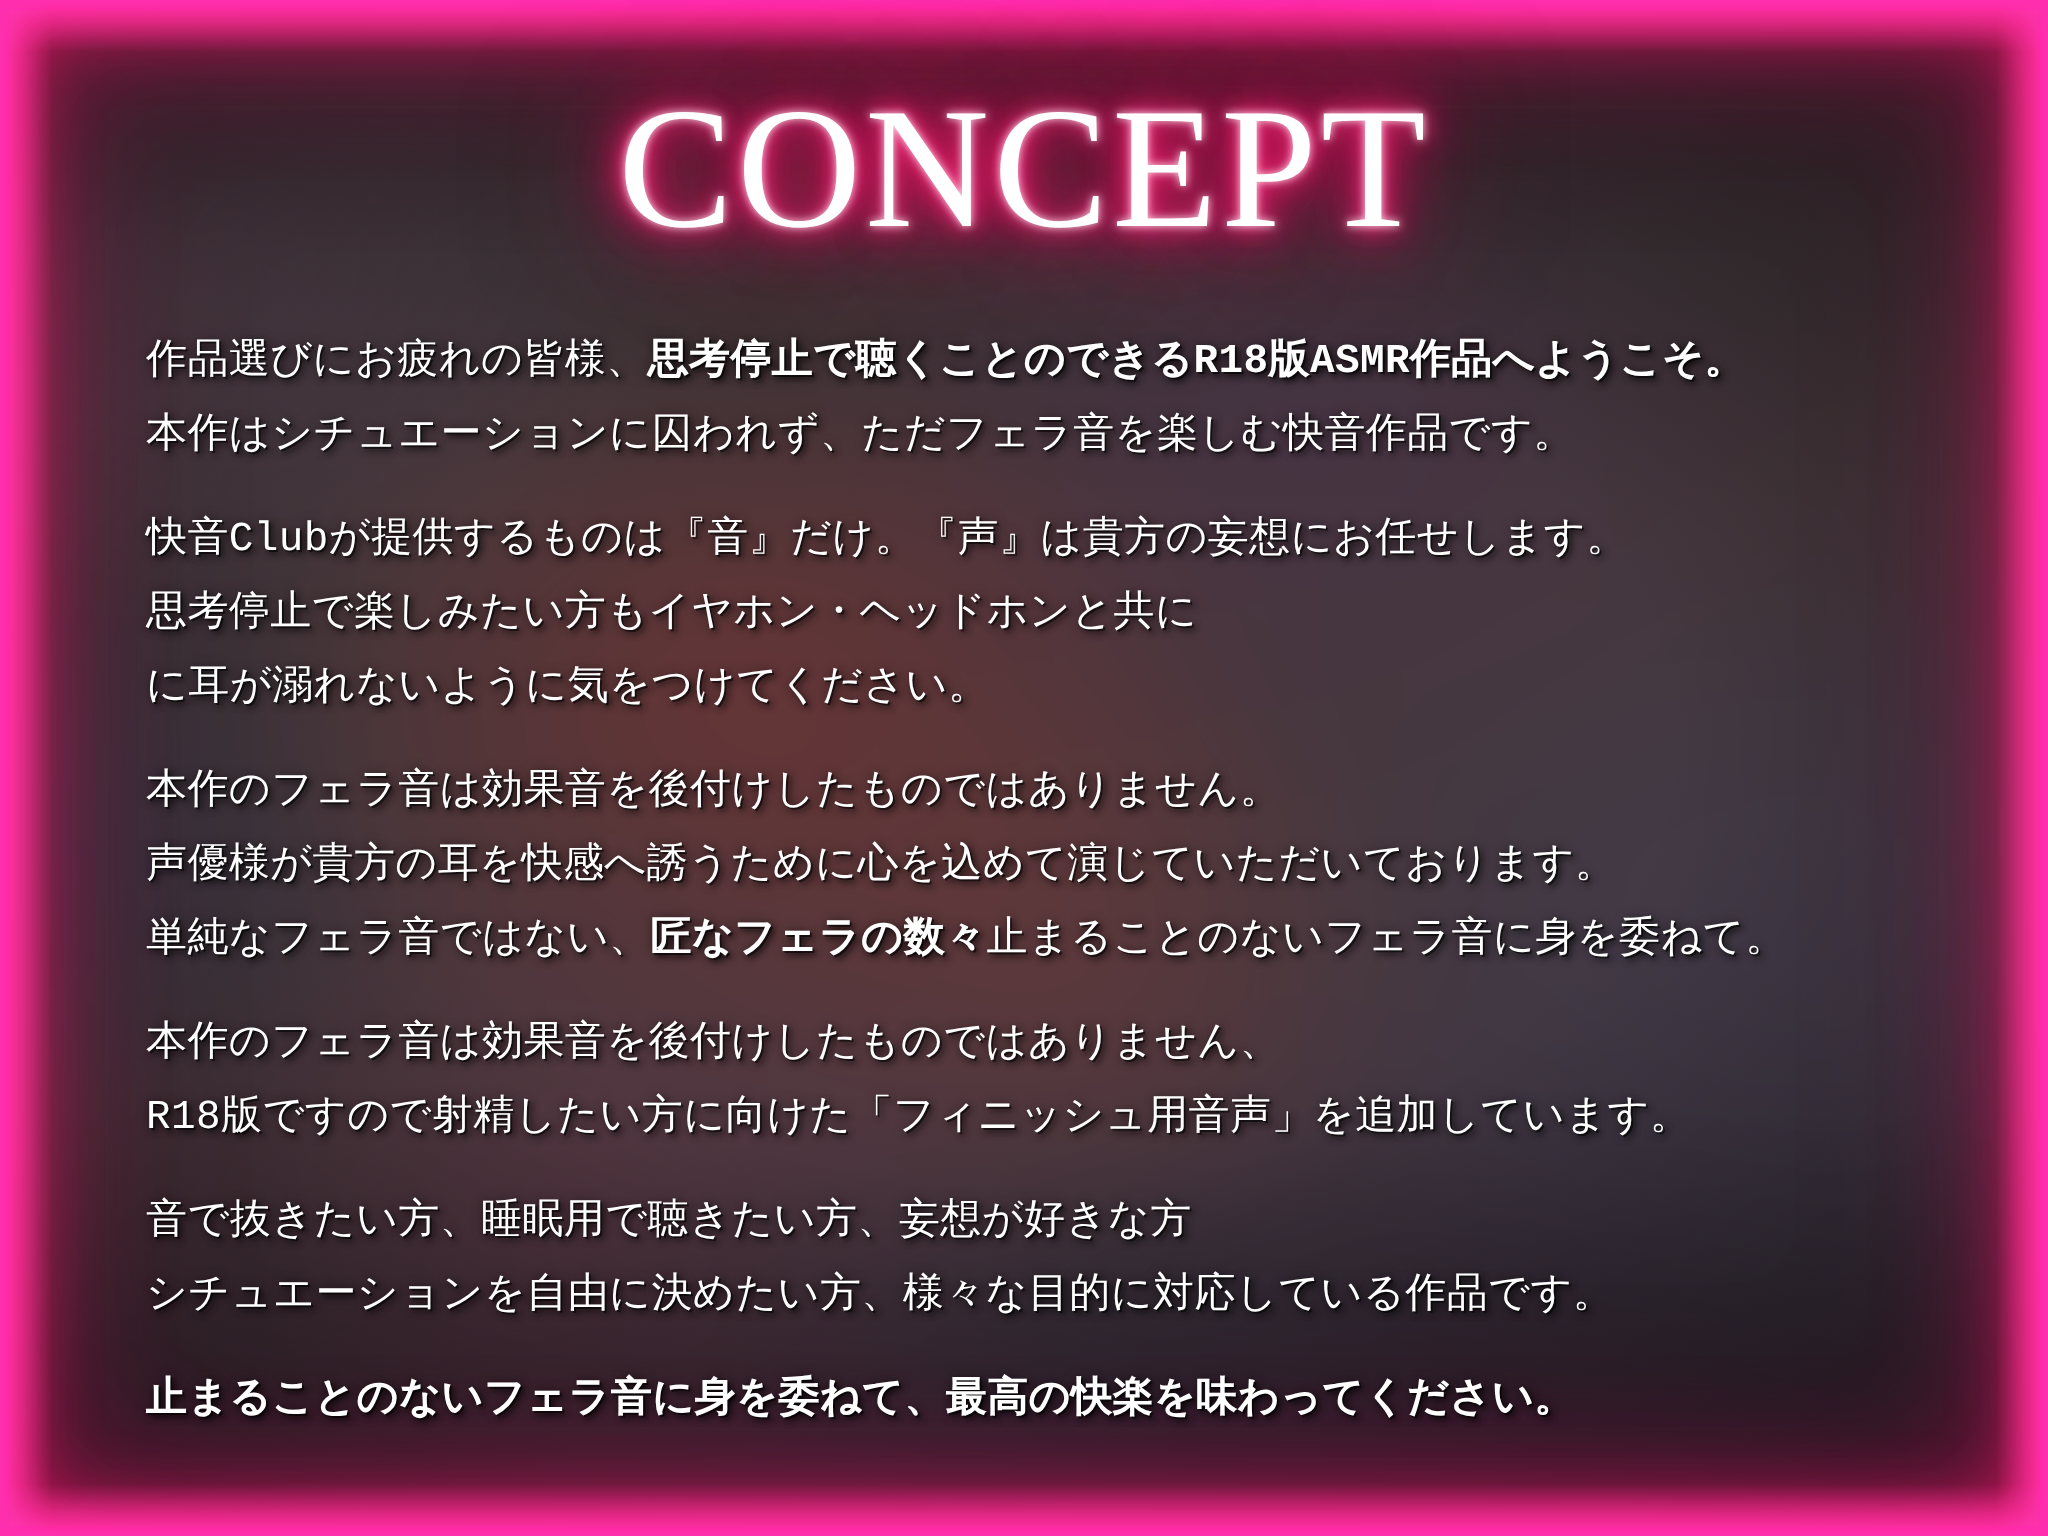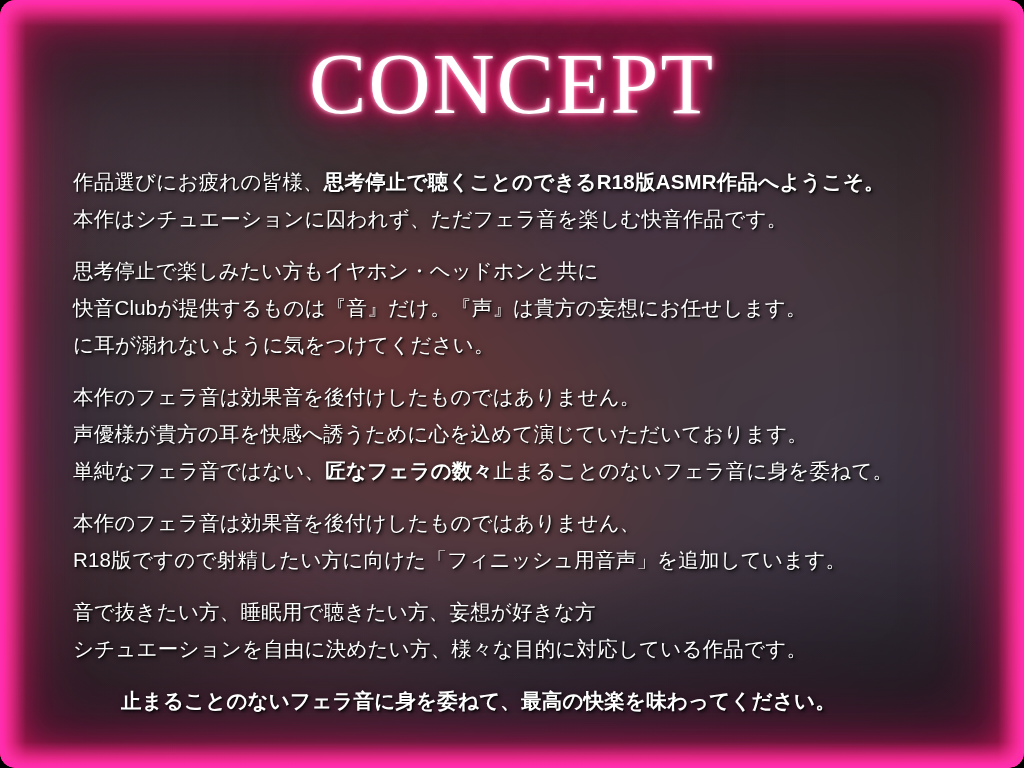--- a/index.html
+++ b/index.html
@@ -1,15 +1,15 @@
 <!DOCTYPE html>
 <html><head>
 <meta charset="utf-8">
 <style>
-  * { margin:0; padding:0; box-sizing:border-box;border-radius:15px; }
+  * { margin:0; padding:0; box-sizing:border-box; }
   html, body {
     width:1024px; height:768px;
     overflow:hidden;
     background:#000;
     font-family:"DejaVu Sans", sans-serif;
   }
 
   
   #stage {
     position:relative;
@@ -98,42 +98,42 @@
     top:163px;
     right:40px;
   }
 
   .para {
     margin-bottom:15px;
   }
   .para:last-child { margin-bottom:0; }
 
   .line {
-    font-family:Liberation Sans, sans-serif;
+    font-family:Liberation Mono, monospace;
     font-size:20.5px;
     font-weight:700;
     color:#ffffff;
     line-height:37px;
     white-space:nowrap;
     letter-spacing:0.2px;
     text-shadow:
       1px 1px 0   rgba(0,0,0,0.55),
       2px 2px 3px rgba(0,0,0,0.65),
       0 0 6px     rgba(0,0,0,0.45);
   }
   .line.regular { font-weight:400; }
 
   .line .strong {
     font-weight:700;
   }
   .line .light {
     font-weight:400;
   }
 
-  .para-final { margin-top:6px;margin-left:48px; }
+  .para-final { margin-top:6px; }
 </style>
 </head>
 <body>
 
 <div id="stage">
 
   <div class="bg-base"></div>
   <div class="bg-vignette"></div>
   <div class="bg-top-dark"></div>
 
@@ -145,22 +145,22 @@
     <div class="title">CONCEPT</div>
 
     <div class="body-block">
 
       <div class="para">
         <div class="line"><span class="light">作品選びにお疲れの皆様、</span><span class="strong">思考停止で聴くことのできるR18版ASMR作品へようこそ。</span></div>
         <div class="line regular">本作はシチュエーションに囚われず、ただフェラ音を楽しむ快音作品です。</div>
       </div>
 
       <div class="para">
+        <div class="line regular">快音Clubが提供するものは『音』だけ。『声』は貴方の妄想にお任せします。</div>
         <div class="line regular">思考停止で楽しみたい方もイヤホン・ヘッドホンと共に</div>
-        <div class="line regular">快音Clubが提供するものは『音』だけ。『声』は貴方の妄想にお任せします。</div>
         <div class="line regular">に耳が溺れないように気をつけてください。</div>
       </div>
 
       <div class="para">
         <div class="line regular">本作のフェラ音は効果音を後付けしたものではありません。</div>
         <div class="line regular">声優様が貴方の耳を快感へ誘うために心を込めて演じていただいております。</div>
         <div class="line regular"><span class="light">単純なフェラ音ではない、</span><span class="strong">匠なフェラの数々</span><span class="light">止まることのないフェラ音に身を委ねて。</span></div>
       </div>
 
       <div class="para">

